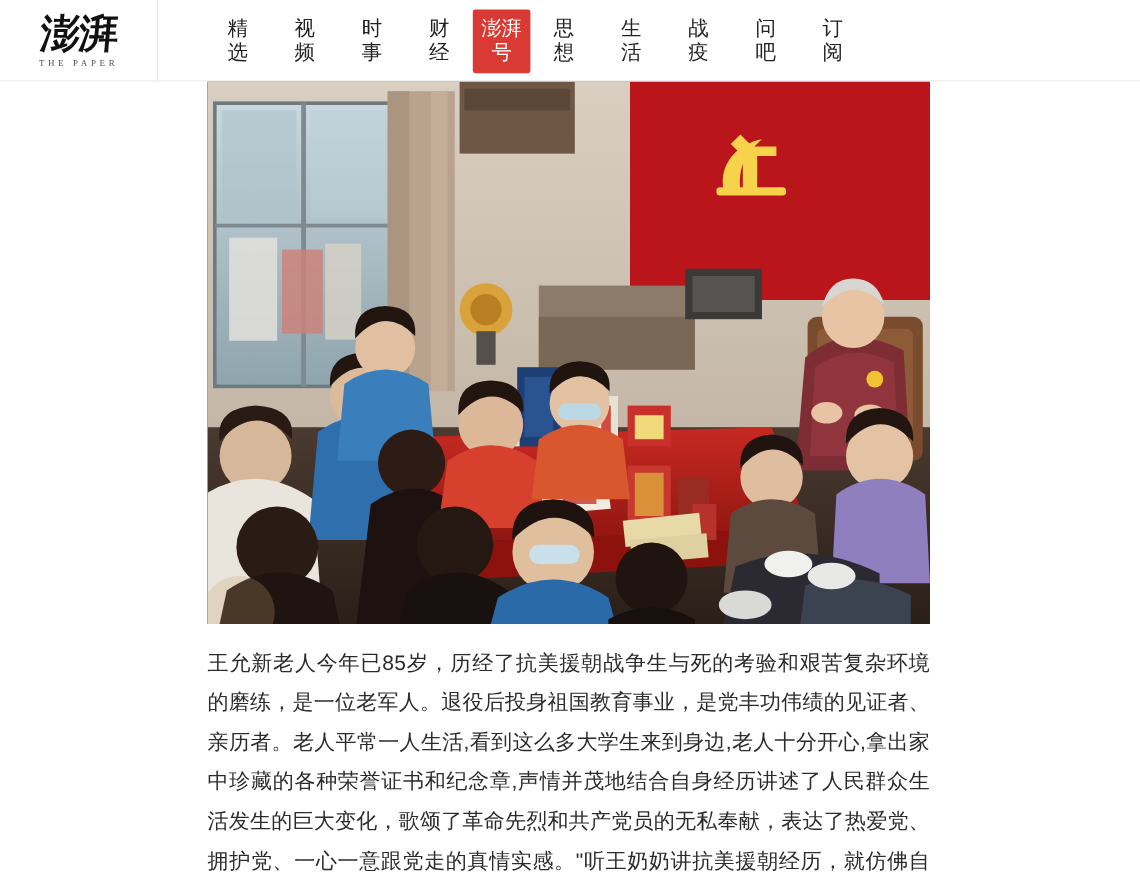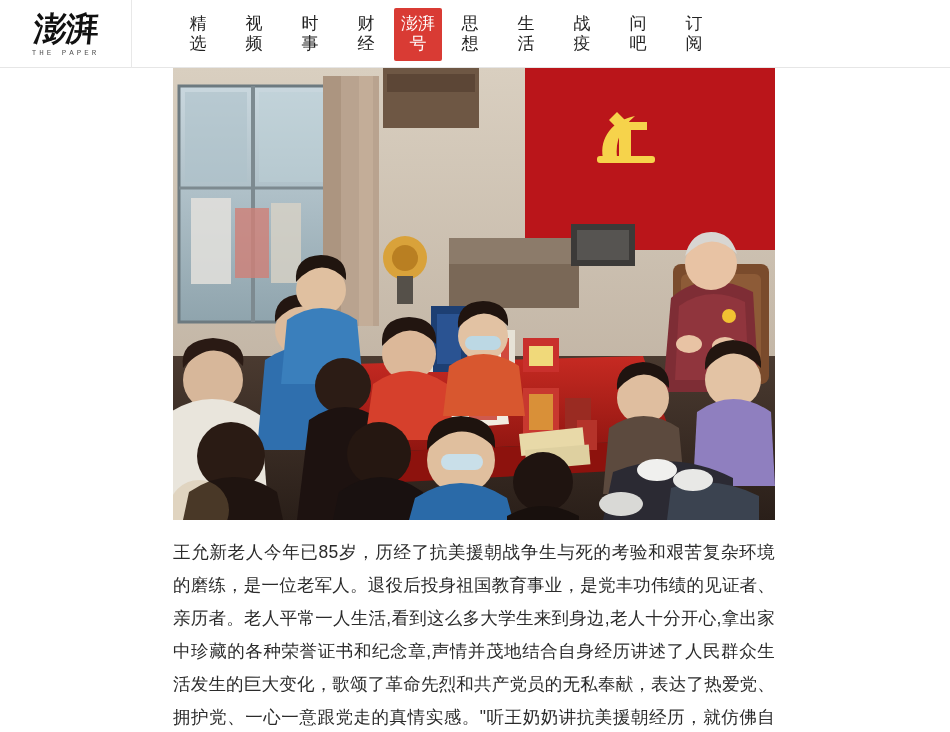--- a/index.html
+++ b/index.html
@@ -36,21 +36,21 @@
   .logo-mark {
     font-family: "DejaVu Serif", serif;
     font-size: 33px;
     font-weight: bold;
     color: #111111;
     letter-spacing: -1px;
     line-height: 1;
     transform: skewX(-5deg);
   }
   .logo-sub {
-    font-family: Liberation Mono, monospace;
+    font-family: Liberation Serif, serif;
     font-size: 7.5px;
     letter-spacing: 3px;
     color: #555555;
     margin-top: 4px;
   }
   .nav {
     display: flex;
     align-items: center;
     height: 68px;
     padding-left: 38px;

